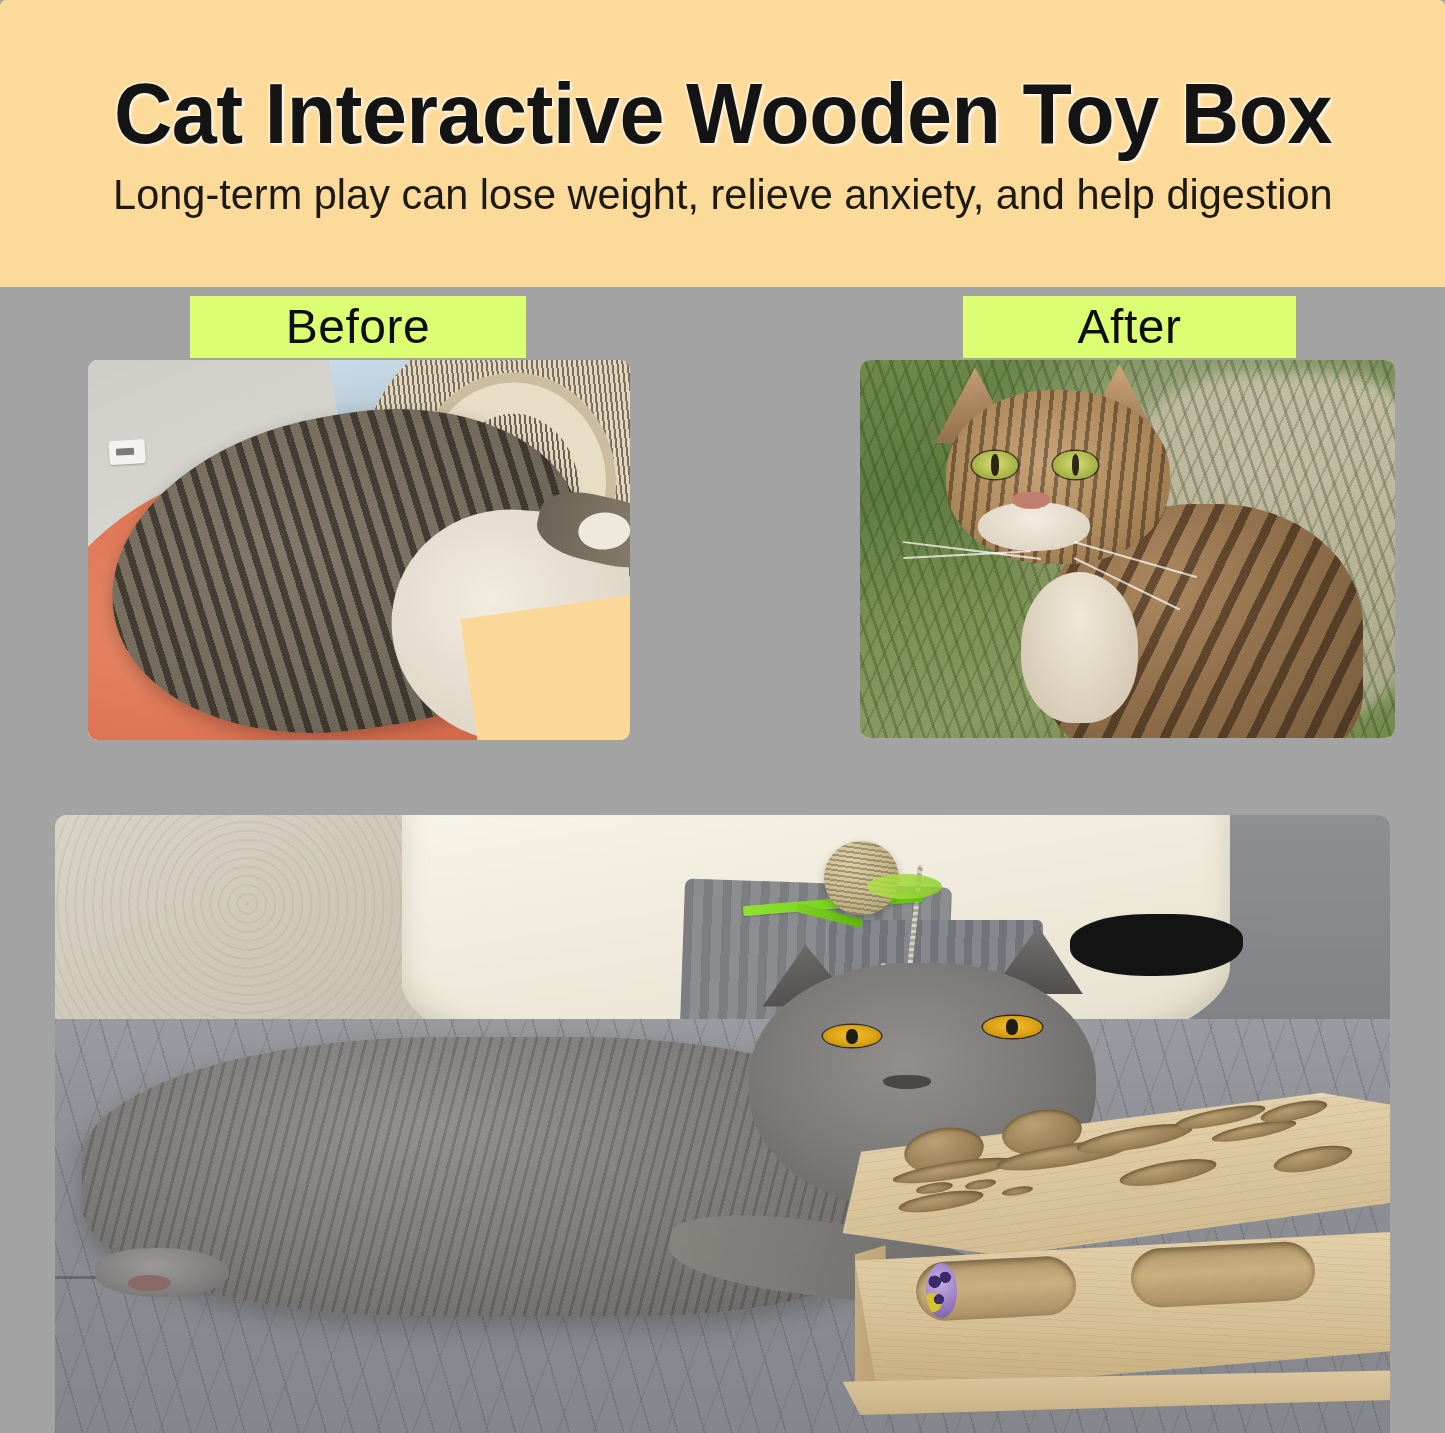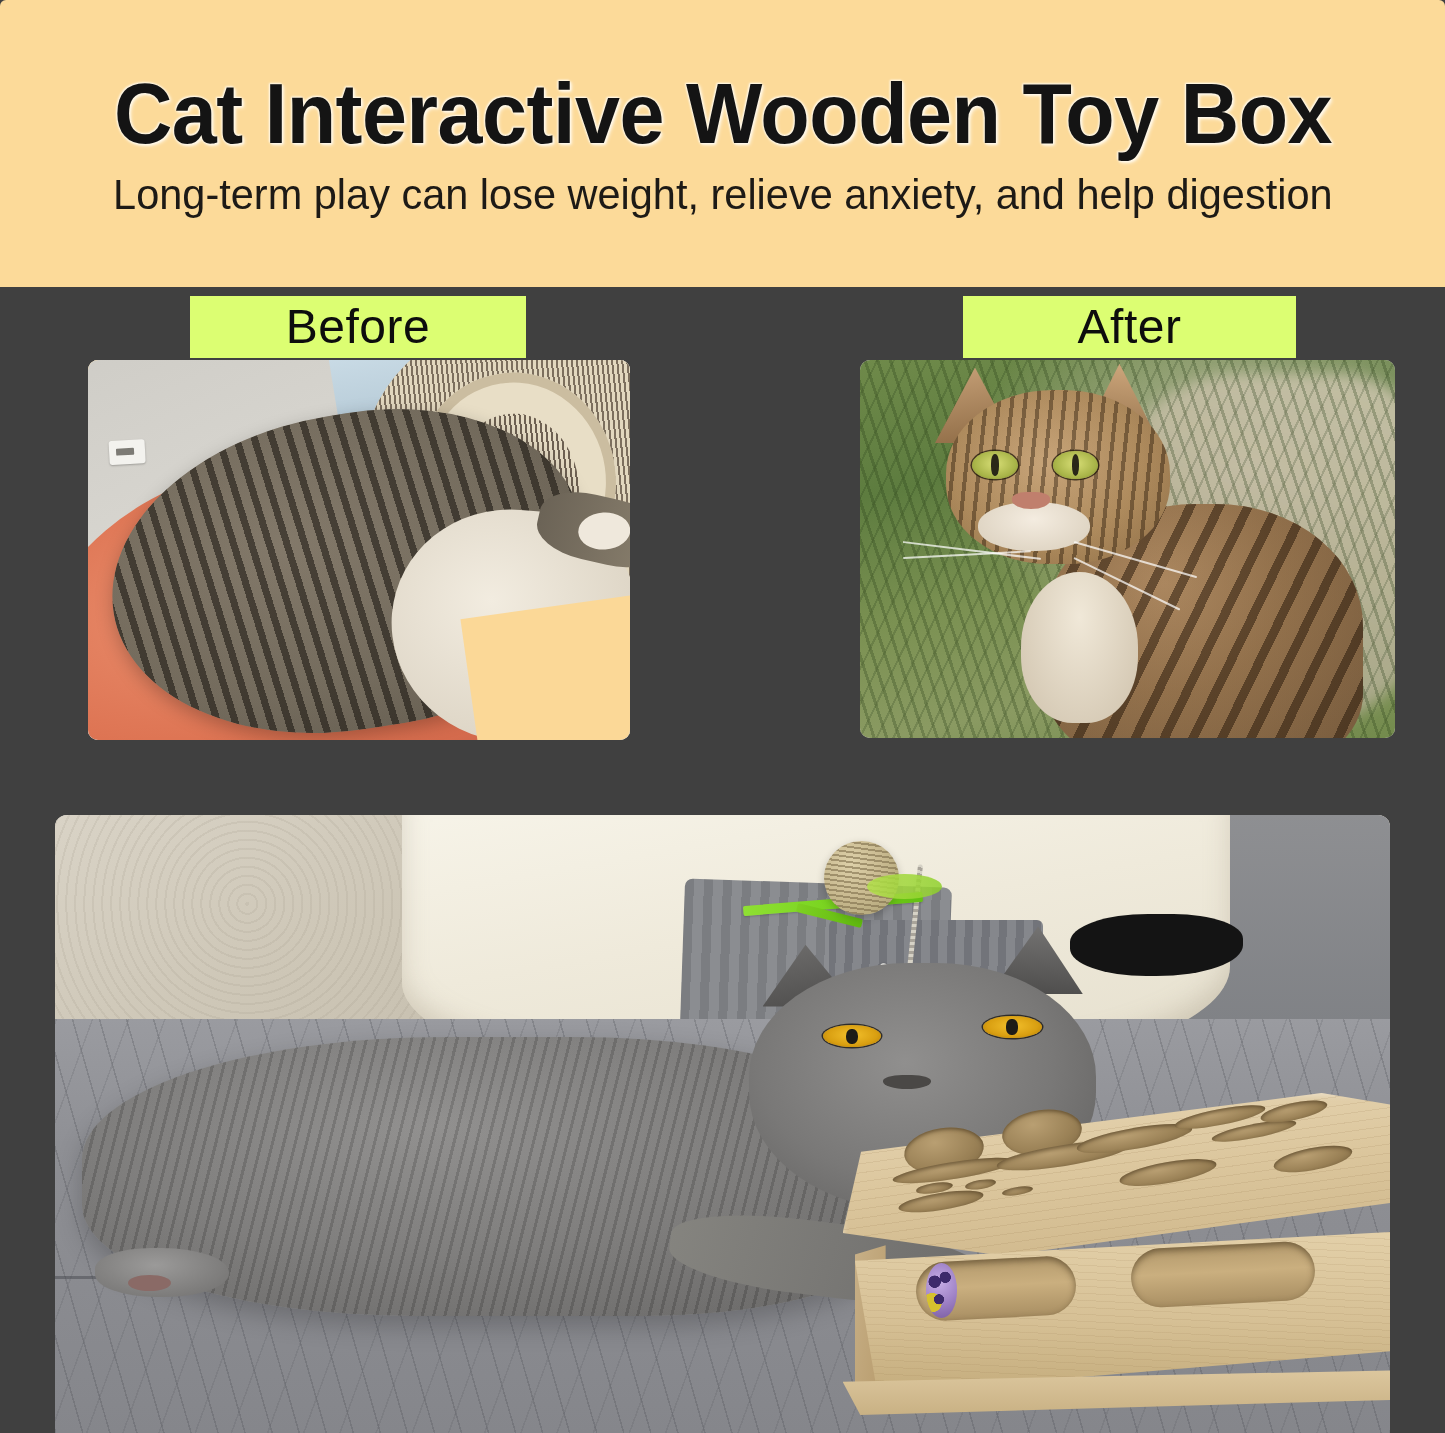--- a/index.html
+++ b/index.html
@@ -11,21 +11,21 @@
   body {
     font-family: "Liberation Sans", sans-serif;
     -webkit-font-smoothing: antialiased;
   }
 
   #page {
     position: relative;
     width: 1445px;
     height: 1433px;
     overflow: hidden;
-    background: #404040;
+    background: #a3a3a3;
   }
 
   
   .header-banner {
     position: absolute;
     left: 0;
     top: 0;
     width: 1445px;
     height: 287px;
     background: #fcda99;

